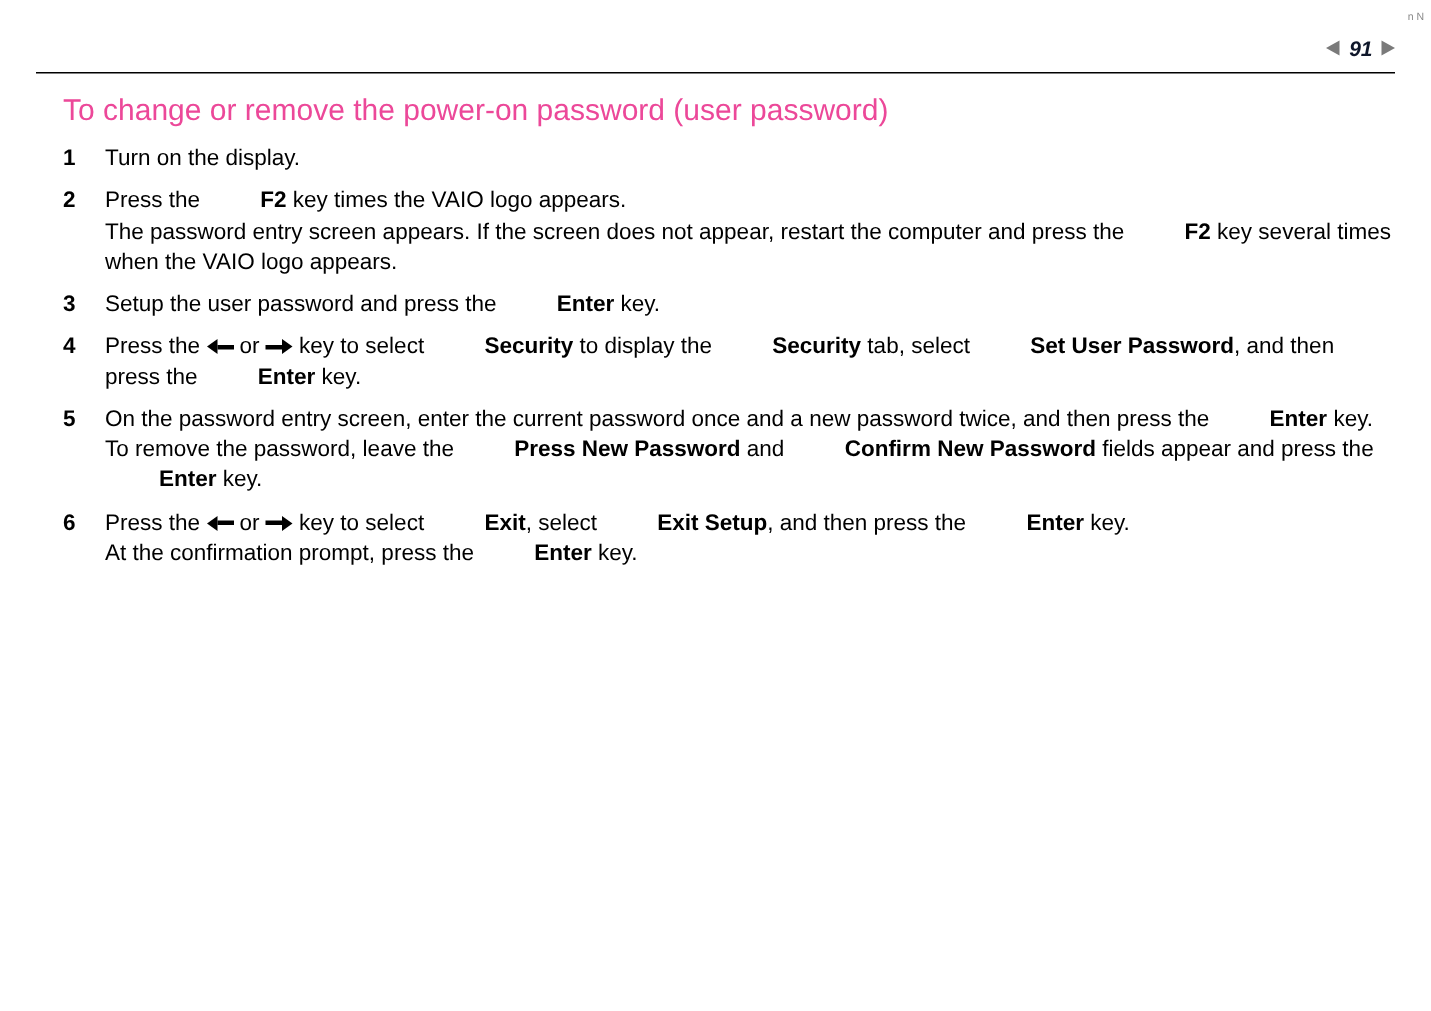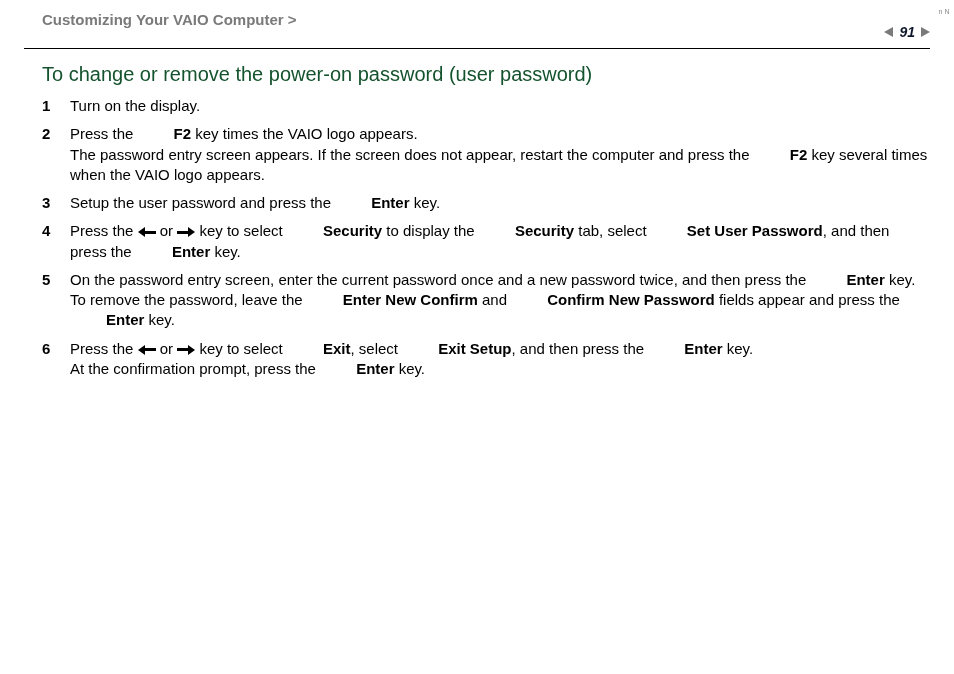--- a/index.html
+++ b/index.html
@@ -60,21 +60,21 @@
     width: 12px;
     color: #888;
     font-size: 7px;
     line-height: 7px;
     text-align: center;
   }
   .body {
     padding: 14px 24px 0 42px;
   }
   .section-title {
-    color: #14532d;
+    color: #ec4899;
     font-size: 20px;
     font-weight: normal;
     margin: 0 0 10px 0;
   }
   ol.steps {
     list-style: none;
     margin: 0;
     padding: 0;
     counter-reset: step;
   }
@@ -115,21 +115,20 @@
   }
 </style>
 </head>
 <body>
 
 <div class="page">
   <div class="n-marker">n N</div>
 
   <div class="header">
     <div class="breadcrumb">
-      <div>Customizing Your VAIO Computer &gt;</div>
     </div>
     <div class="pager">
       <span class="tri-left"></span>
       <span>91</span>
       <span class="tri-right"></span>
     </div>
   </div>
 
   <div class="rule"></div>
 
@@ -150,21 +149,21 @@
       <li>
         <span>Setup the user password and press the </span><span class="b">Enter</span><span> key.</span>
       </li>
 
       <li>
         <span>Press the </span><span class="al-wrap"><span class="al-head"></span><span class="al-shaft"></span></span><span> or </span><span class="al-wrap"><span class="ar-shaft"></span><span class="ar-head"></span></span><span> key to select </span><span class="b">Security</span><span> to display the </span><span class="b">Security</span><span> tab, select </span><span class="b">Set User Password</span><span>, and then press the </span><span class="b">Enter</span><span> key.</span>
       </li>
 
       <li>
         <span>On the password entry screen, enter the current password once and a new password twice, and then press the </span><span class="b">Enter</span><span> key.</span>
-        <span>To remove the password, leave the </span><span class="b">Enter New Confirm</span><span> and </span><span class="b">Confirm New Password</span><span> fields appear and press the </span><span class="b">Enter</span><span> key.</span>
+        <span>To remove the password, leave the </span><span class="b">Press New Password</span><span> and </span><span class="b">Confirm New Password</span><span> fields appear and press the </span><span class="b">Enter</span><span> key.</span>
       </li>
 
       <li>
         <span>Press the </span><span class="al-wrap"><span class="al-head"></span><span class="al-shaft"></span></span><span> or </span><span class="al-wrap"><span class="ar-shaft"></span><span class="ar-head"></span></span><span> key to select </span><span class="b">Exit</span><span>, select </span><span class="b">Exit Setup</span><span>, and then press the </span><span class="b">Enter</span><span> key.</span><br>
         <span>At the confirmation prompt, press the </span><span class="b">Enter</span><span> key.</span>
       </li>
 
     </ol>
   </div>
 </div>

